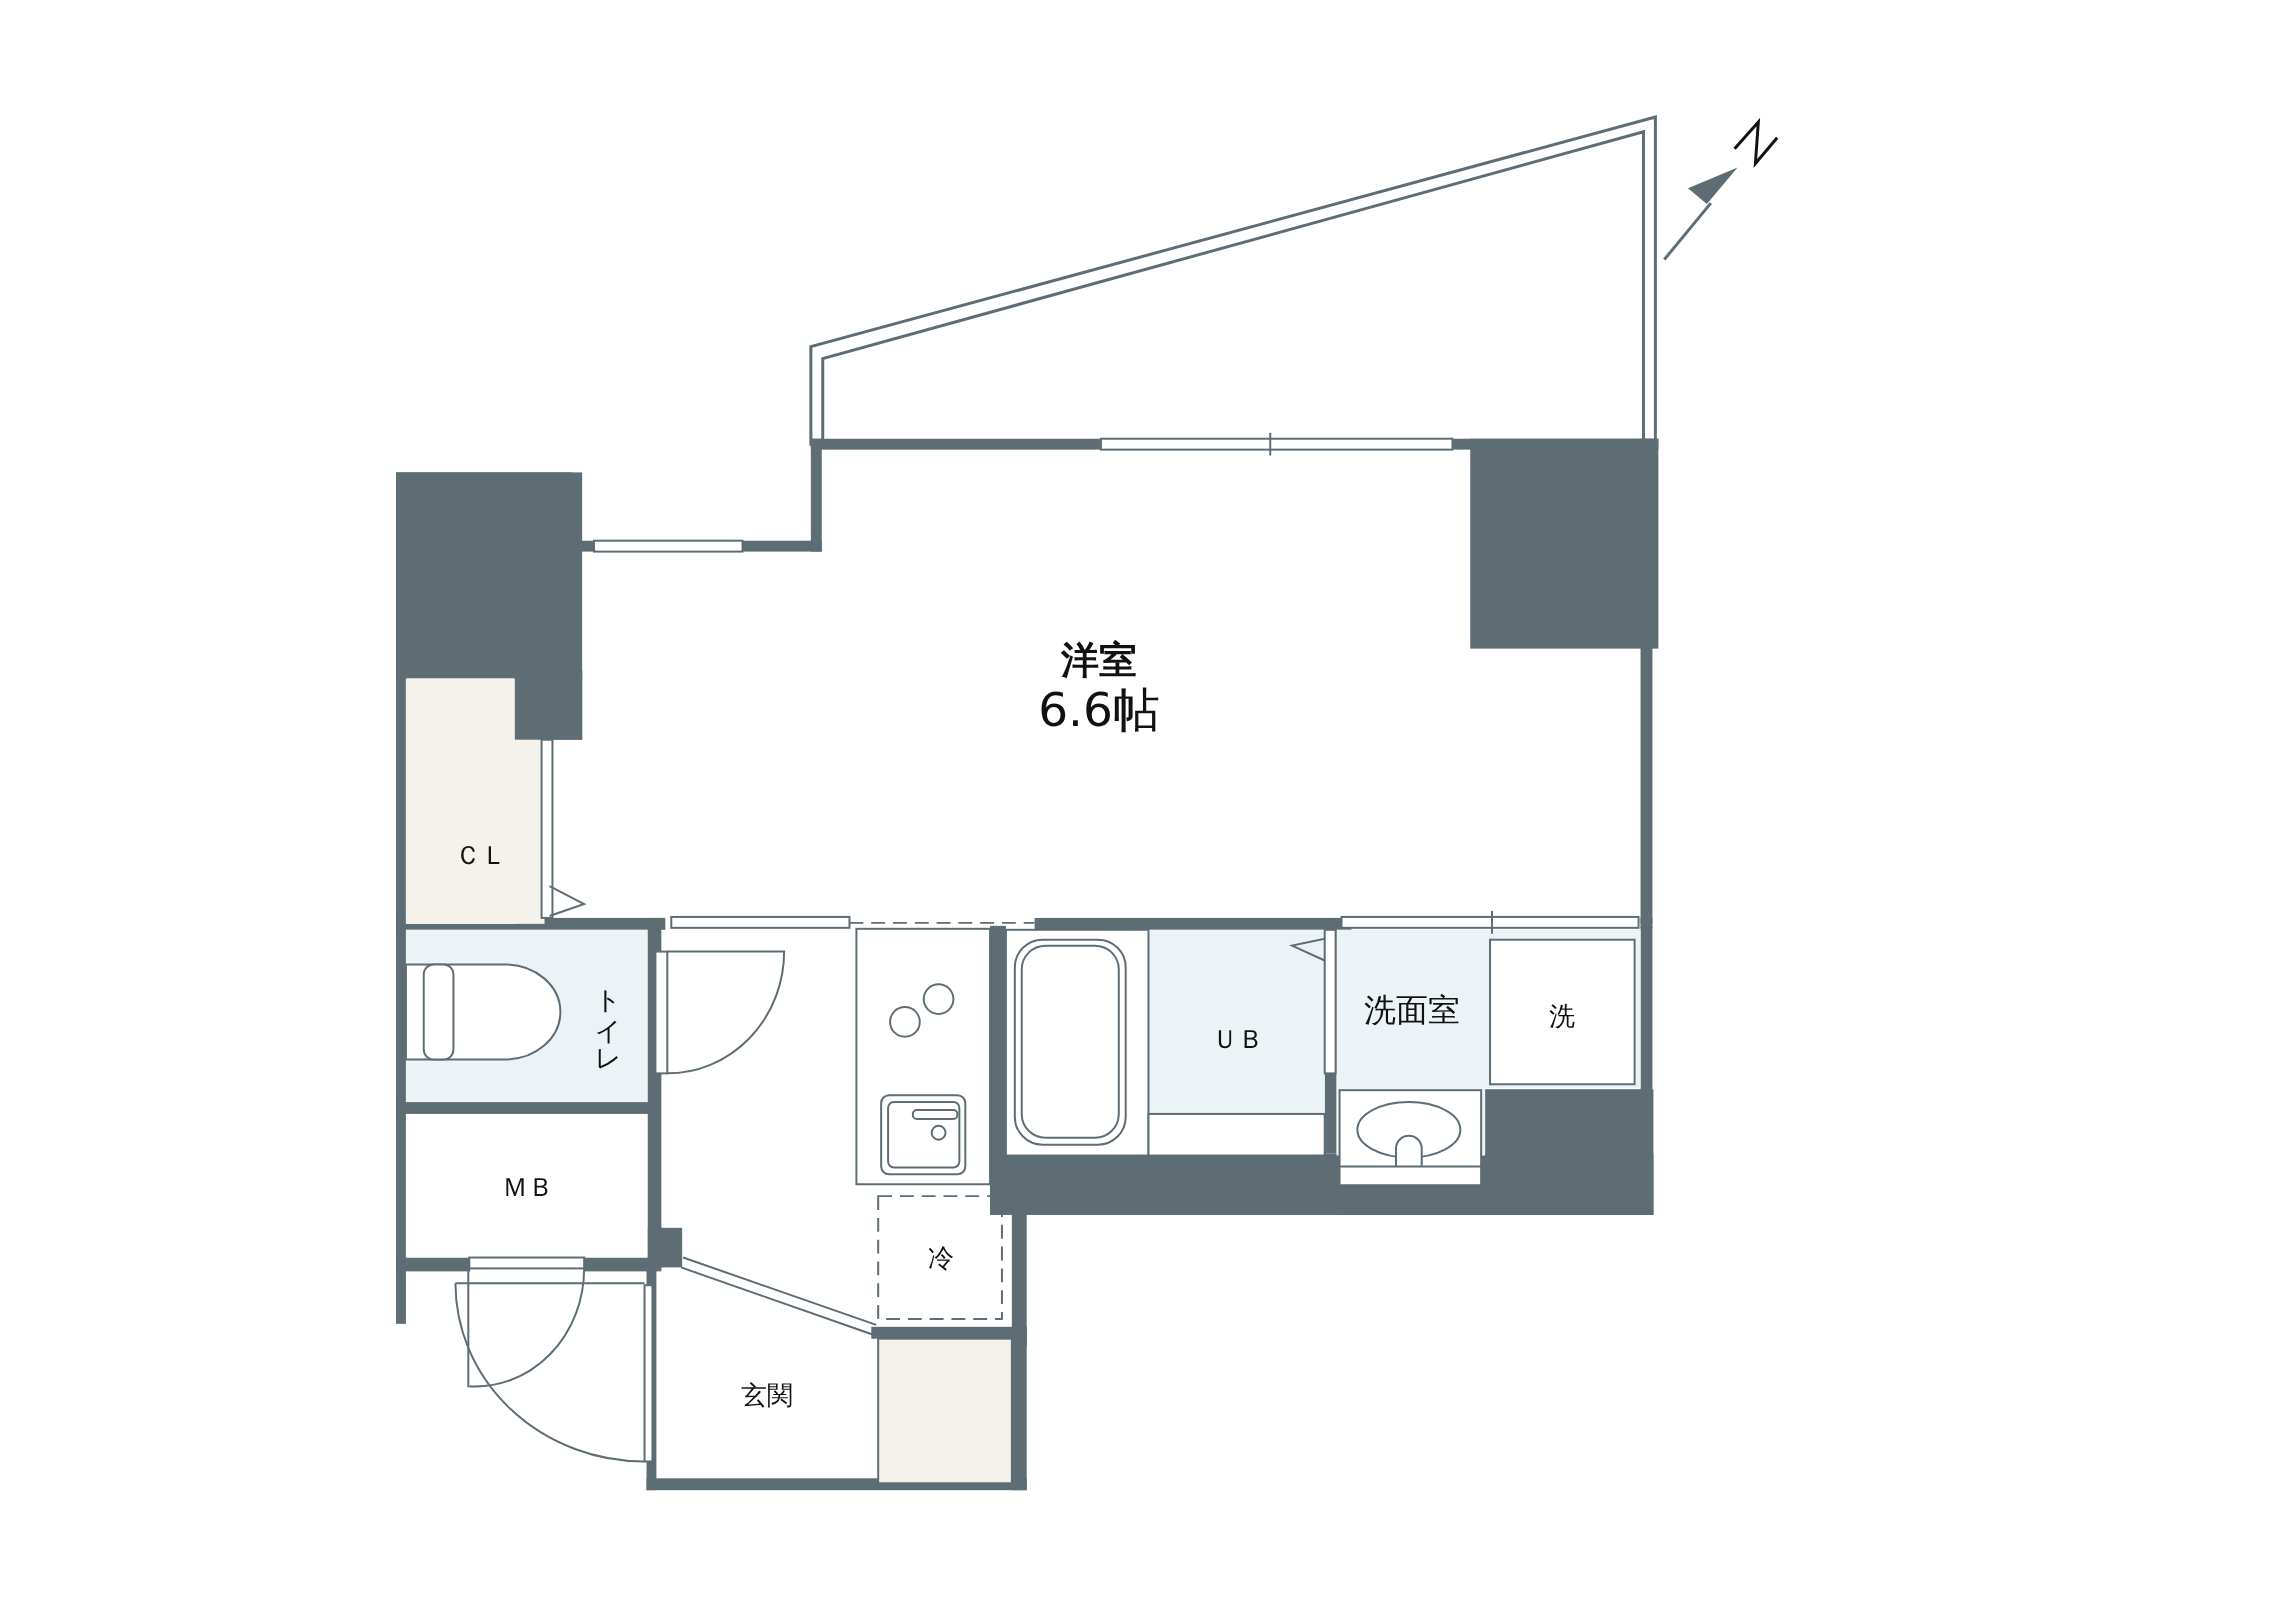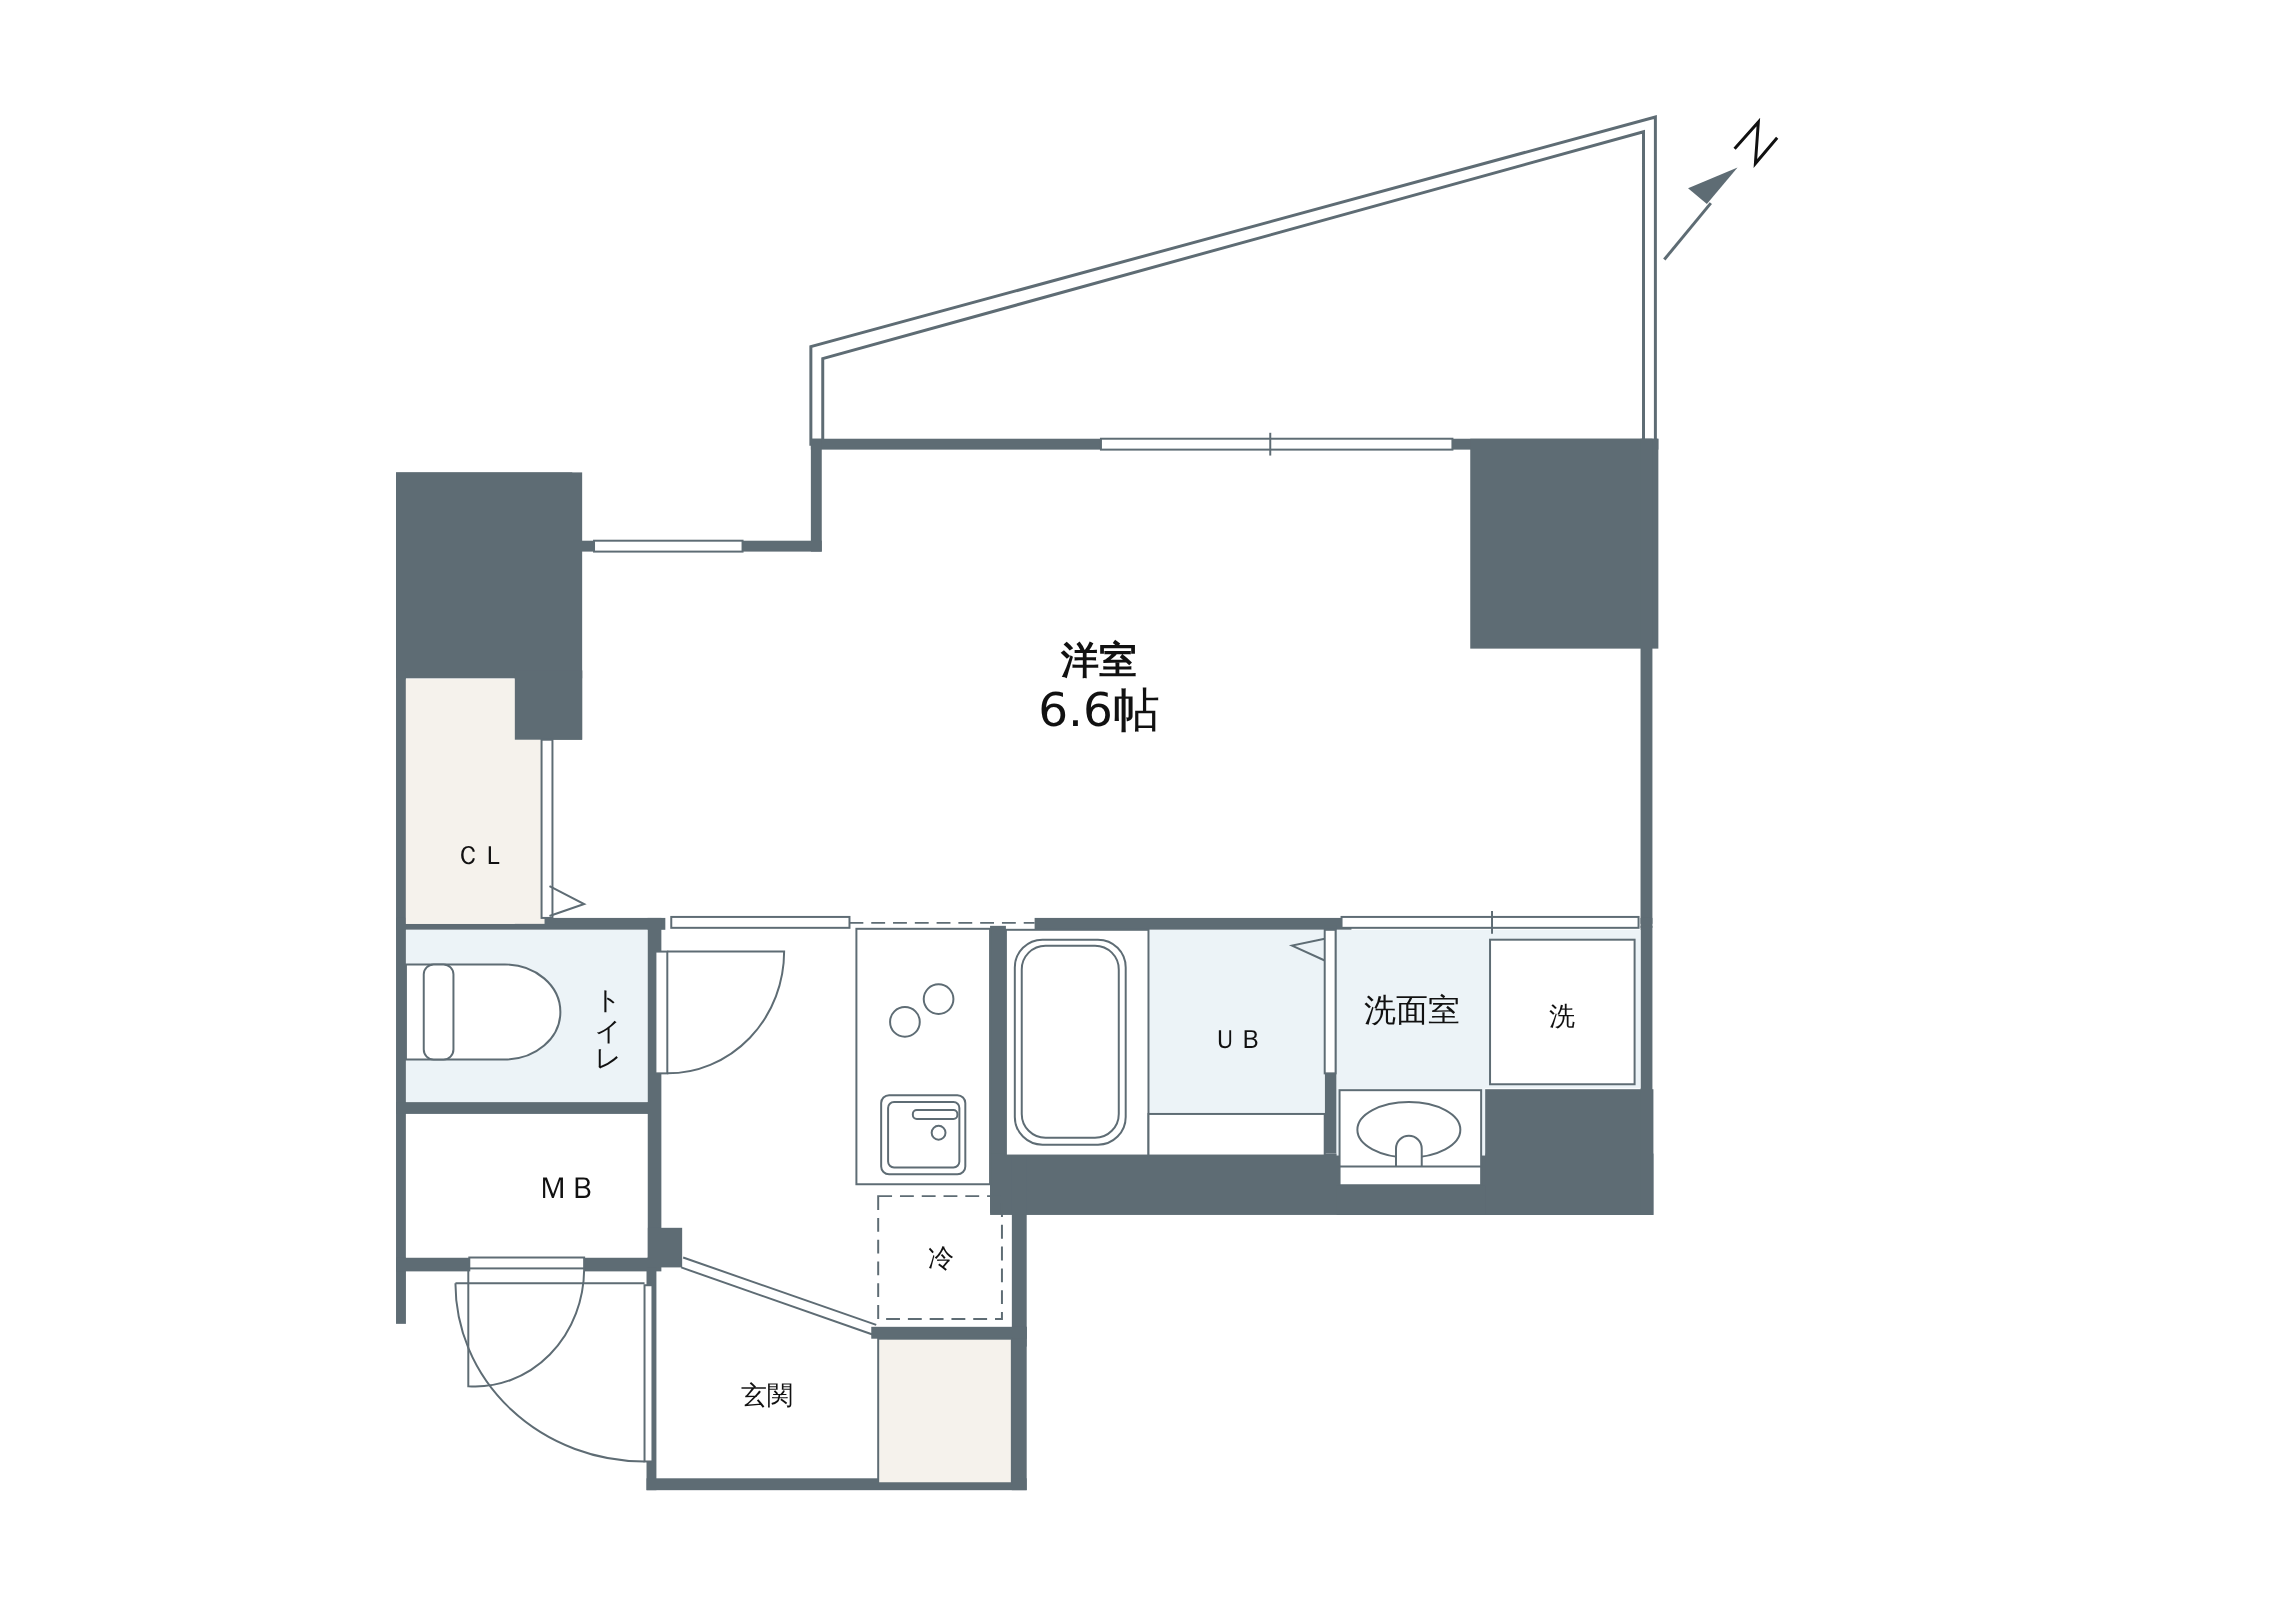--- a/index.html
+++ b/index.html
@@ -146,19 +146,19 @@
     <line x1="1681" y1="262" x2="1728" y2="205" stroke="#5e6c74" stroke-width="3"></line>
     <polygon points="1705,190 1755,169 1724,206" fill="#5e6c74"></polygon>
     <polyline points="1752,150 1776,123 1773,165 1795,139" fill="none" stroke="#111" stroke-width="3"></polyline>
   </g>
 </svg>
 
 <div class="room-label" style="left:1099px; top:661px; font-size:38px;font-weight:bold;">洋室</div>
 <div class="room-label" style="left:1099px; top:710px; font-size:47px;">6.6帖</div>
 <div class="room-label" style="left:473px; top:856px; font-size:26px;margin-left:8px;">ＣＬ</div>
 <div class="room-label" style="left:608px; top:1016px; font-size:26px; writing-mode: vertical-rl; transform: translate(-50%, -50%);">トイレ</div>
-<div class="room-label" style="left:528px; top:1188px; font-size:30px;margin-left:40px;">ＭＢ</div>
+<div class="room-label" style="left:528px; top:1188px; font-size:26px;">ＭＢ</div>
 <div class="room-label" style="left:1238px; top:1040px; font-size:26px;">ＵＢ</div>
 <div class="room-label" style="left:1412px; top:1011px; font-size:32px;">洗面室</div>
 <div class="room-label" style="left:1562px; top:1017px; font-size:26px;">洗</div>
 <div class="room-label" style="left:941px; top:1259px; font-size:26px;">冷</div>
 <div class="room-label" style="left:767px; top:1396px; font-size:26px;">玄関</div>
 
 
 </body></html>

